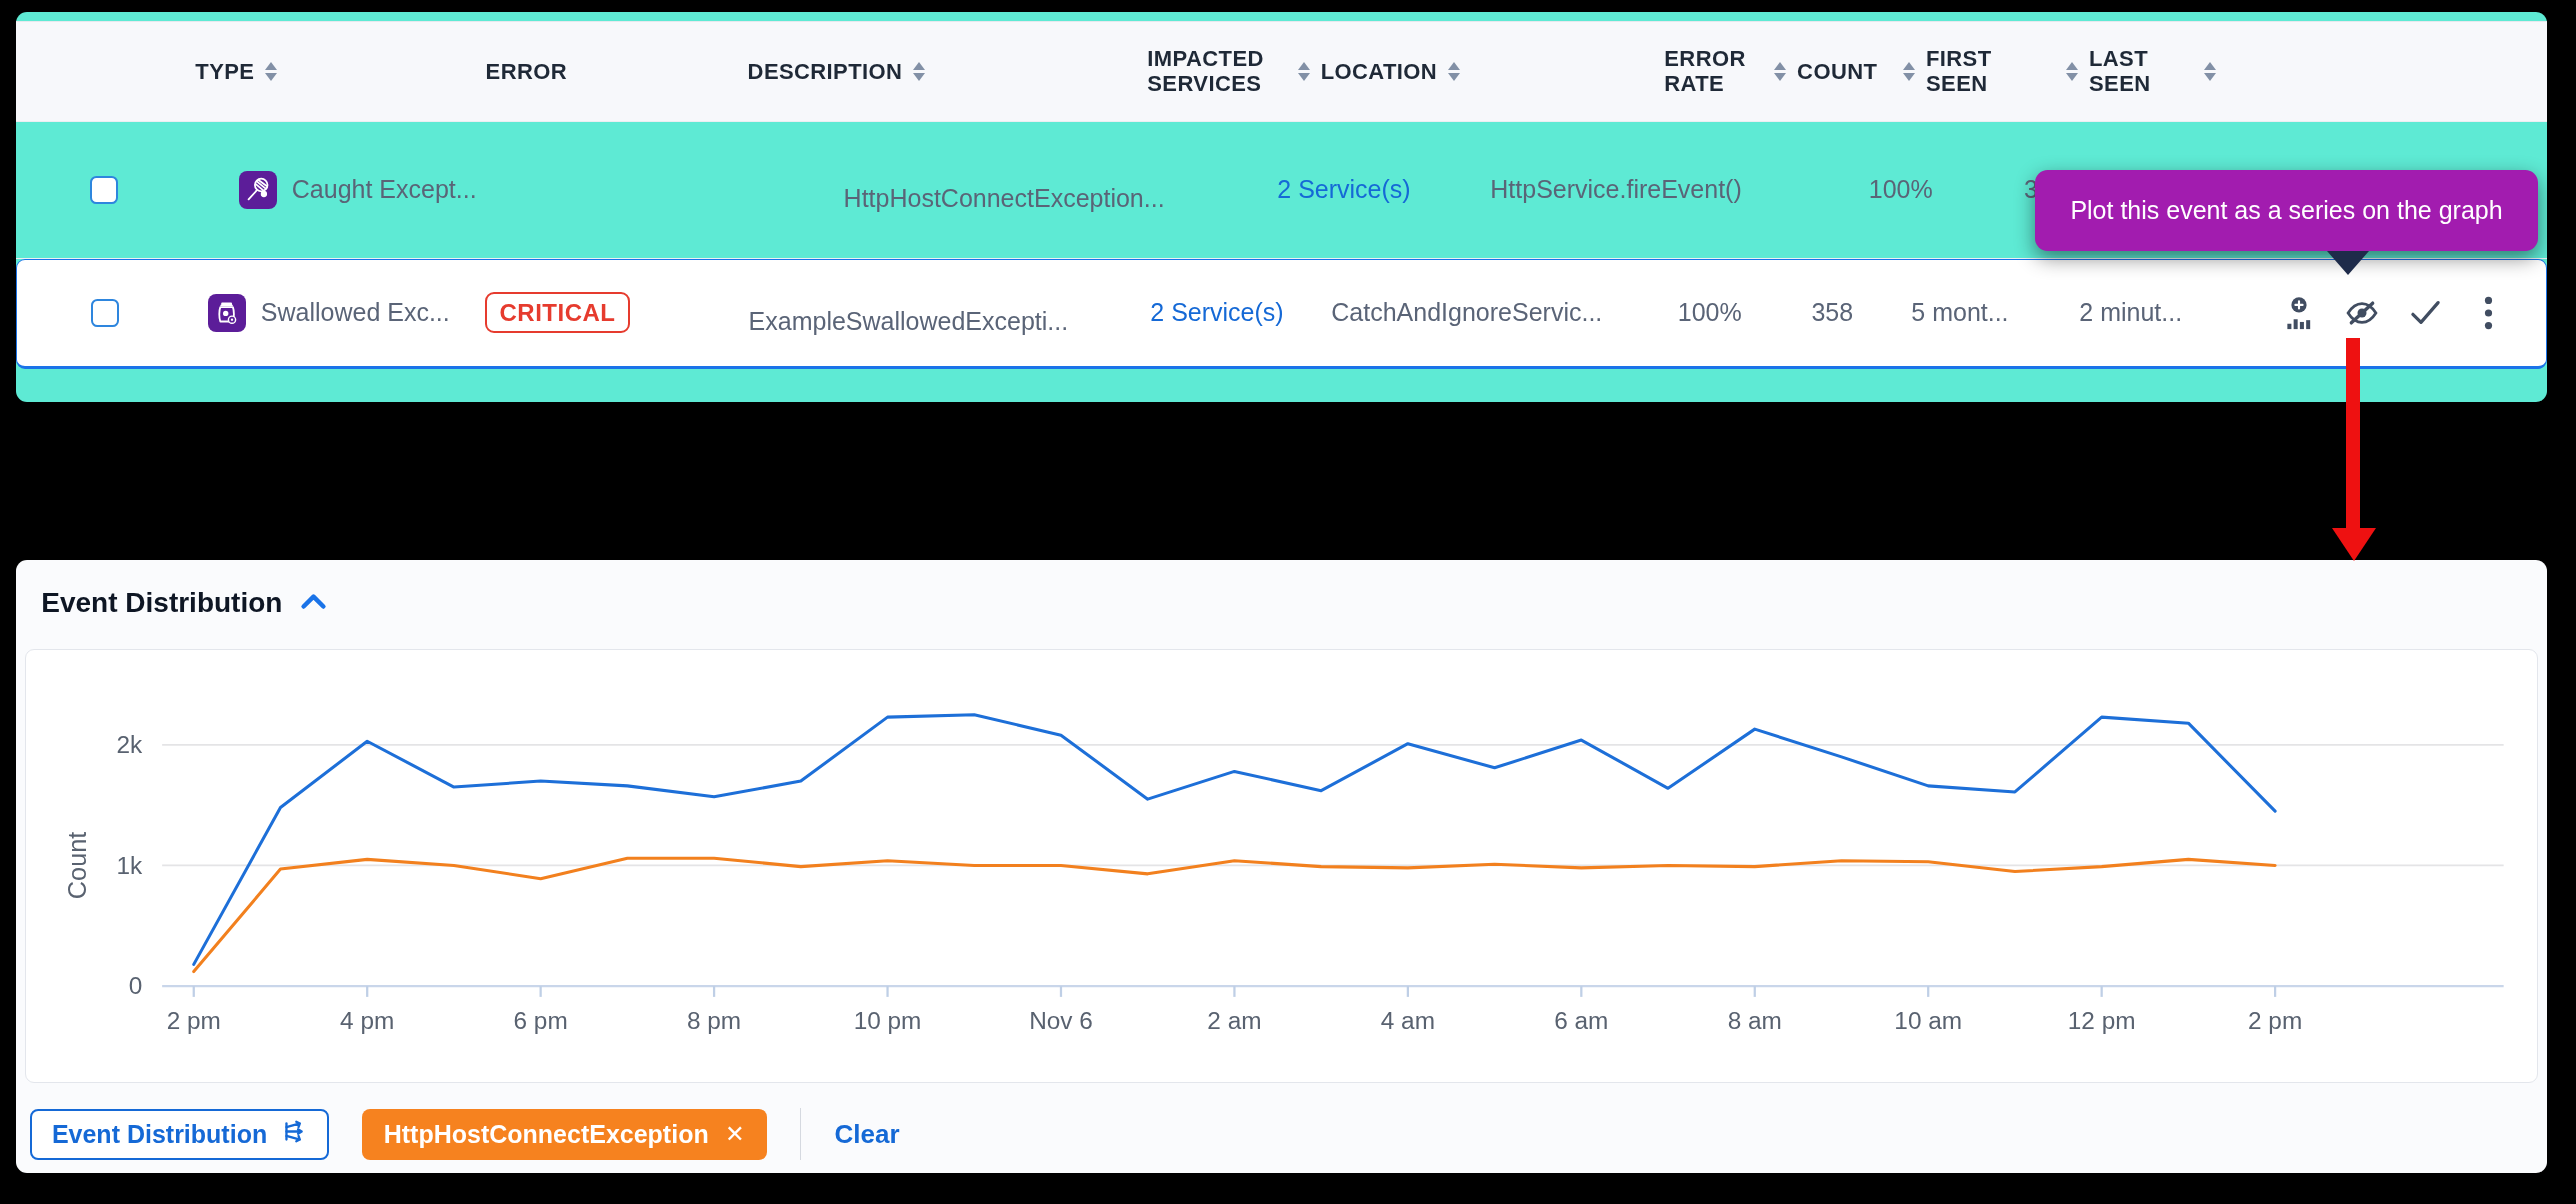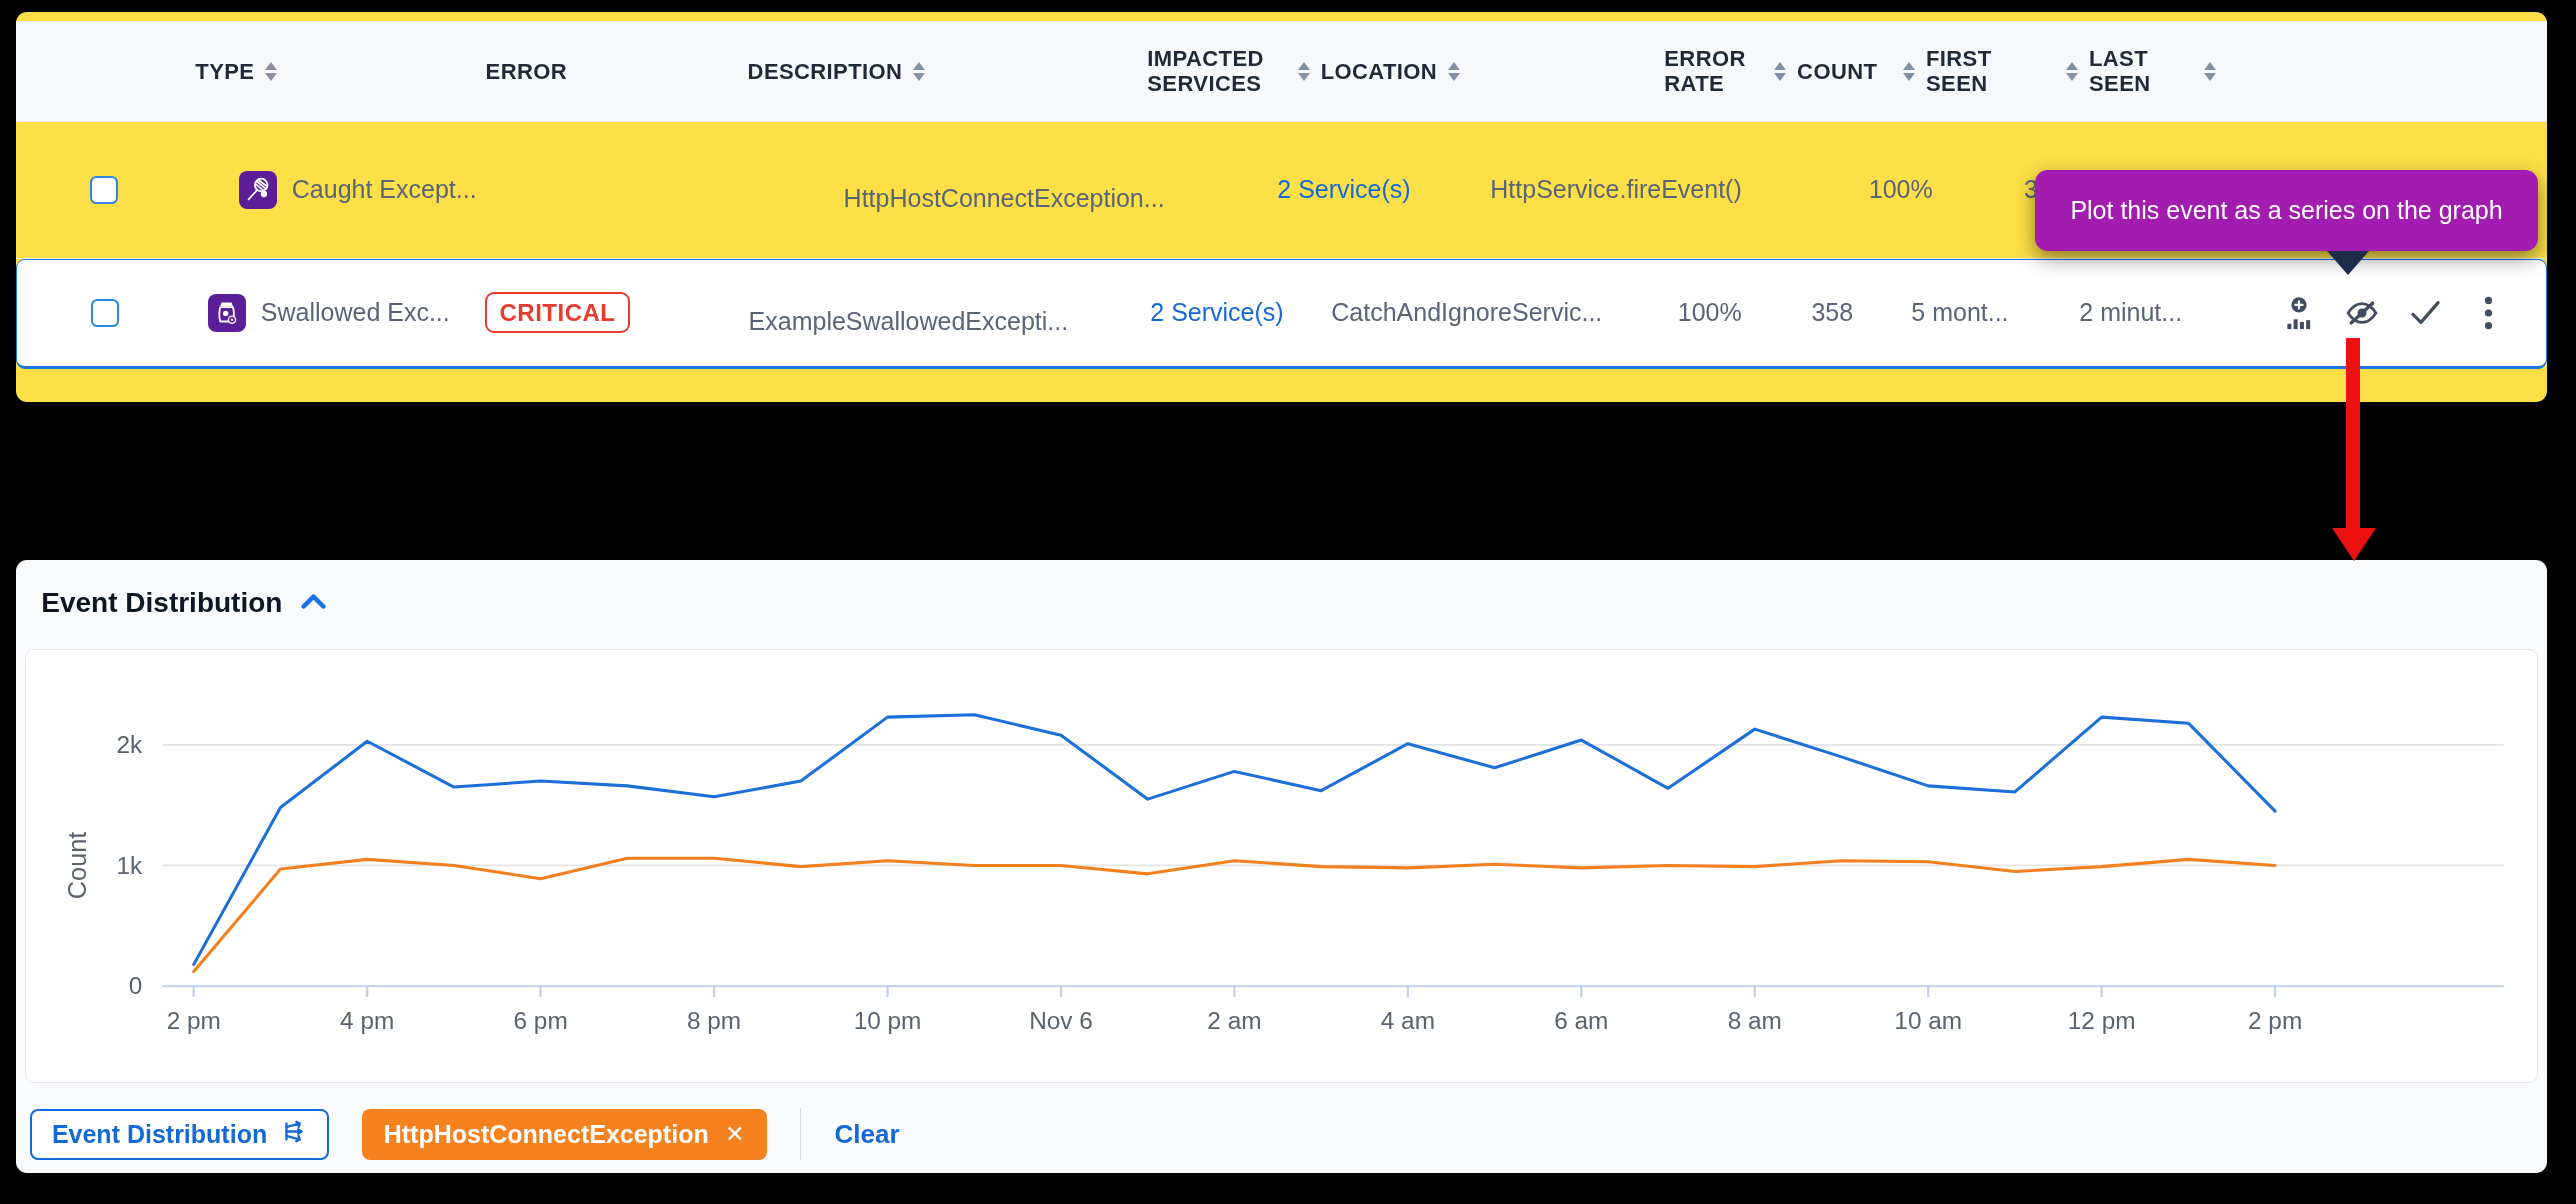--- a/index.html
+++ b/index.html
@@ -2,21 +2,21 @@
 <html style="font-size:14.5px"><head>
 <meta charset="utf-8">
 <style>
   html,body{margin:0;padding:0;background:#000;}
   body{width:2576px;height:1205px;position:relative;overflow:hidden;
        font-family:"Liberation Sans","DejaVu Sans",sans-serif;}
   .screen{position:absolute;inset:0;background:#000;}
 
   
   .table-card{position:absolute;left:16.3px;top:11.8px;width:2531px;height:390px;
-    background:#fde047;border-radius:11px;box-shadow:0 1.8px 9px rgba(0,0,0,.4);}
+    background:#5eead4;border-radius:11px;box-shadow:0 1.8px 9px rgba(0,0,0,.4);}
   .tgrid{display:grid;grid-template-columns:128px 325px 262px 389px 172px 353px 127px 118px 163px 163px 1fr;
     align-items:center;box-sizing:border-box;width:100%;}
   .thead{height:101px;margin-top:9px;background:#f7f8fb;border-top:0.9px solid #e7e9ee;border-bottom:0.9px solid #eceef2;}
   .th{display:flex;align-items:center;gap:11px;font-size:22px;font-weight:700;color:#1f2937;letter-spacing:0.4px;line-height:1.15;}
   .th.wrap span.lbl{white-space:normal;width:108px;}
   .sort{display:inline-flex;flex-direction:column;gap:2.7px;cursor:pointer;}
   .sort i{display:block;width:0;height:0;border-left:6.3px solid transparent;border-right:6.3px solid transparent;}
   .sort .up{border-bottom:8.1px solid #8290a6;}
   .sort .dn{border-top:8.1px solid #8290a6;}
 

